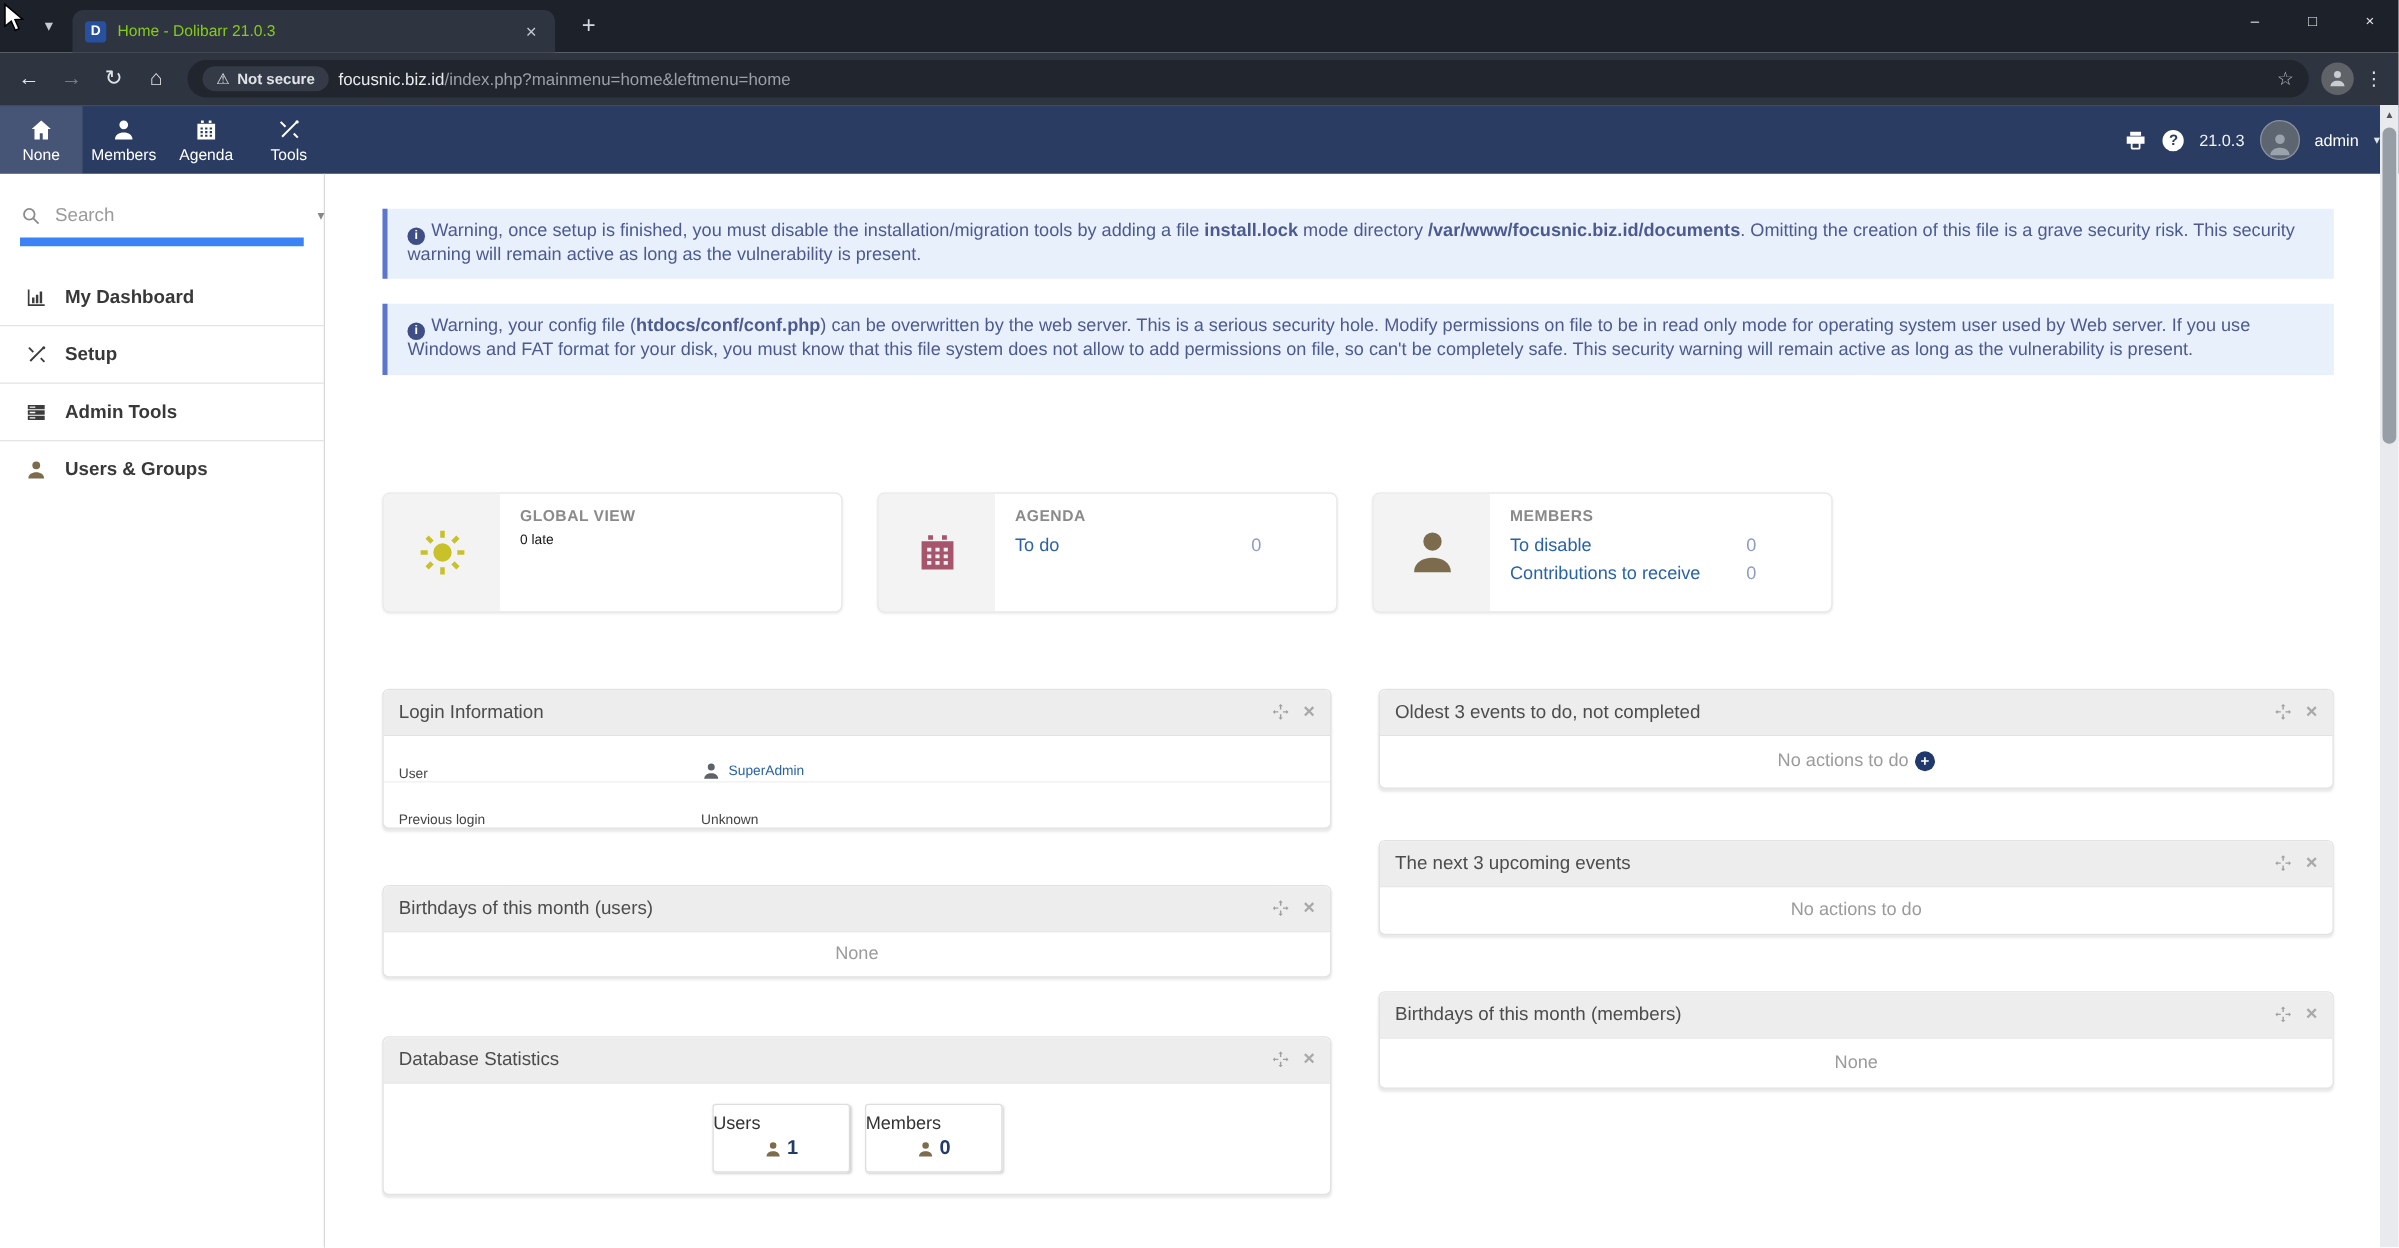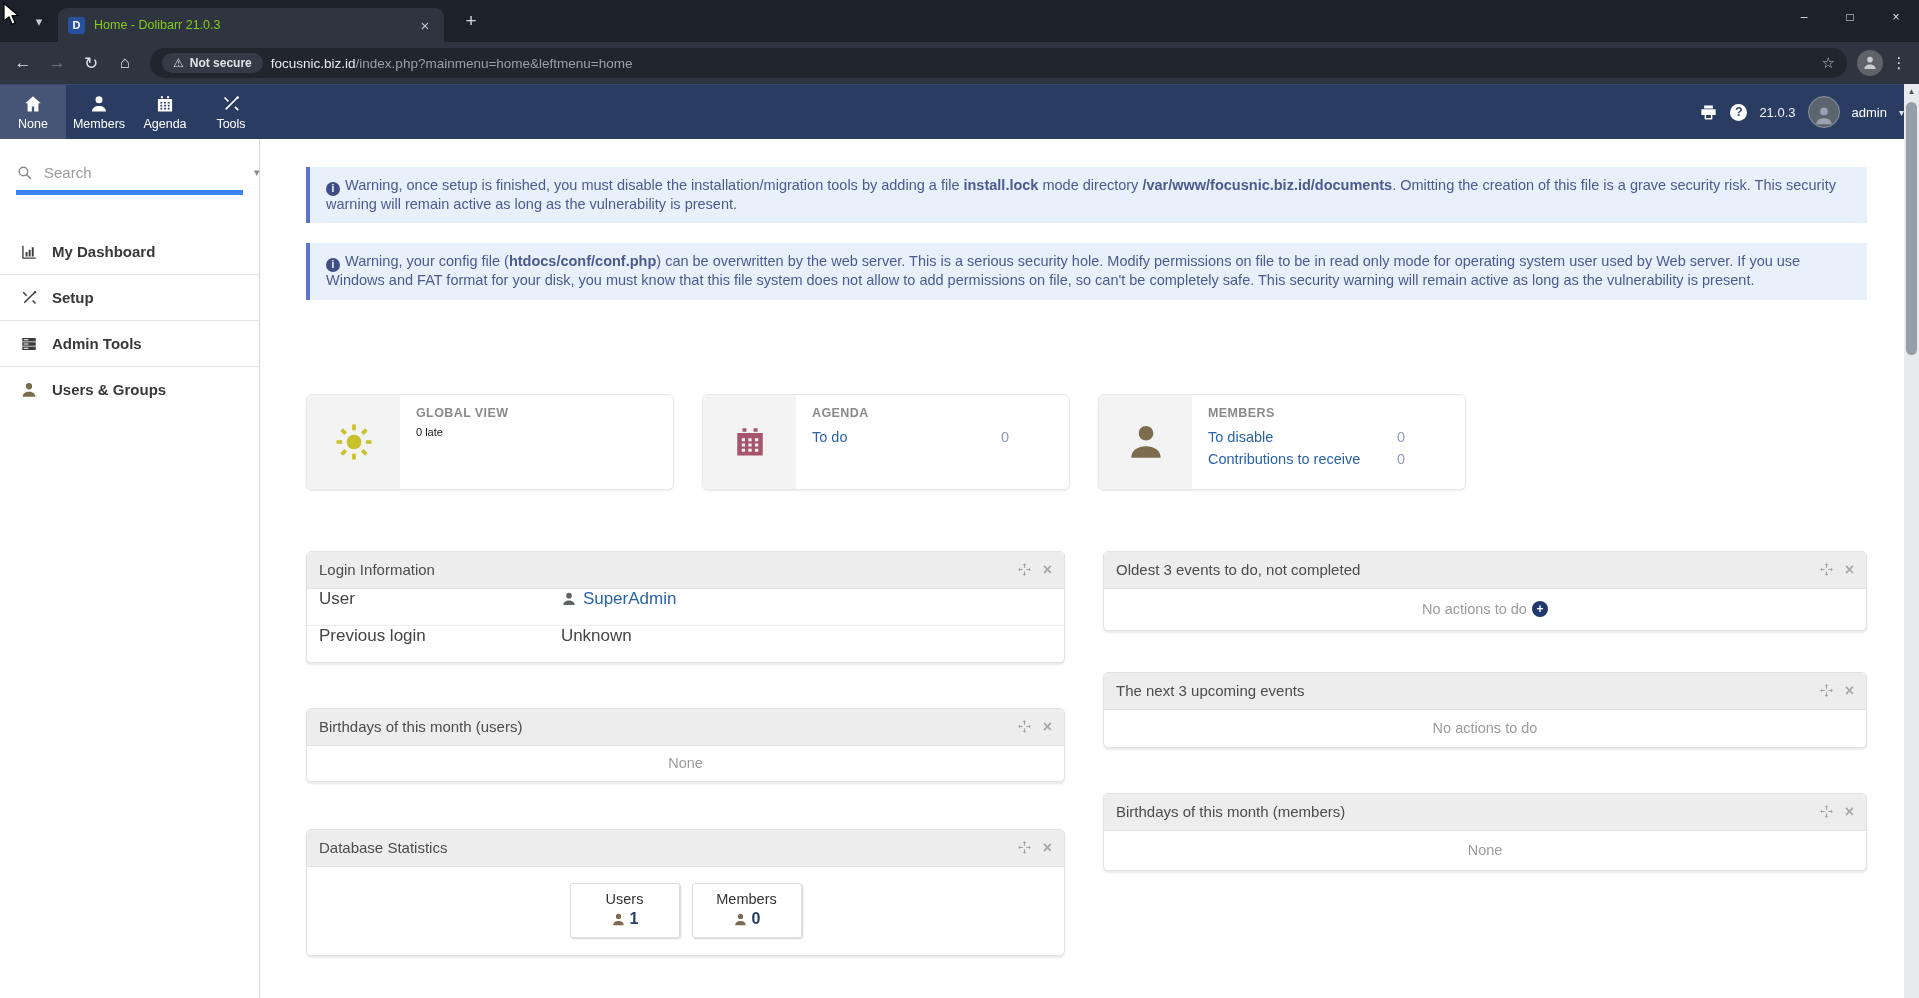--- a/index.html
+++ b/index.html
@@ -39,21 +39,21 @@
   .dnav-right{margin-left:auto;display:flex;align-items:center;gap:12px;color:#fff}
   .qmark{width:17px;height:17px;border-radius:50%;background:#fff;color:#2b3c62;font-weight:bold;font-size:12px;display:flex;align-items:center;justify-content:center}
   .version{font-size:13px;color:#f0f2f6}
   .avatar{width:30px;height:30px;border-radius:50%;background:#5d6670;border:1px solid #8892a0;display:flex;align-items:flex-end;justify-content:center;overflow:hidden;color:#9aa3ad}
   .uname{font-size:13px}
   .dcaret{font-size:10px;color:#dfe4ec}
 
   
   .page{display:flex;height:902px;position:relative}
   .sidebar{width:260px;flex:none;border-right:1px solid #d8d8d8;padding-top:24px;box-sizing:border-box}
-  .search-row{margin:0 16px 34px 16px;border-bottom:5px solid #3b82f6;display:flex;align-items:center;gap:9px;padding-bottom:8px;color:#8a8a8a}
+  .search-row{margin:0 16px 18px 16px;border-bottom:7px solid #3b82f6;display:flex;align-items:center;gap:9px;padding-bottom:8px;color:#8a8a8a}
   .search-row input{border:0;outline:0;background:transparent;font-size:15px;flex:1;color:#444;font-family:inherit}
   .search-row input::placeholder{color:#9a9a9a}
   .scaret{font-size:11px;color:#888}
   .smenu{list-style:none;margin:0;padding:0}
   .smenu li{height:45px;display:flex;align-items:center;gap:14px;padding-left:20px;color:#383838;font-weight:bold;font-size:15px}
   .smenu li + li{border-top:1px solid #e4e4e4}
   .smenu .i{color:#3c3c3c}
   .smenu li:last-child .i{color:#7d6b4d}
 
   .content{flex:1;padding:28px 37px 0 46px;box-sizing:border-box;overflow:hidden}
@@ -76,29 +76,29 @@
   .ic-cal{color:#a7546d}
   .ic-person-brown{color:#7d6b4d}
 
   .cols{display:flex;gap:38px;margin-top:61px;align-items:flex-start}
   .col-l{width:759px}
   .col-r{width:764px}
   .box{border:1px solid #e2e2e2;border-radius:5px;box-shadow:0 2px 2px rgba(0,0,0,.09);background:#fff}
   .box-h{height:36px;background:#ededed;border-bottom:1px solid #e2e2e2;border-radius:5px 5px 0 0;display:flex;align-items:center;padding:0 12px;color:#4c4c4c;font-size:15px}
   .box-tools{margin-left:auto;display:flex;align-items:center;gap:11px;color:#9e9e9e}
   .box-x{font-size:16px;font-weight:bold;color:#a8a8a8;line-height:1}
-  .lrow{height:36px;display:flex;align-items:flex-start;padding:0 12px;font-size:17px;color:#444}
+  .lrow{height:36px;display:flex;align-items:flex-end;padding:0 12px;font-size:11px;color:#444}
   .lrow + .lrow{border-top:1px solid #efefef}
   .lrow .k{width:33%}
   .lrow .v{display:flex;align-items:center;gap:6px}
   .lrow .v a{color:#2a62a8;text-decoration:none}
   .empty-b{height:35px;display:flex;align-items:center;justify-content:center;color:#9b9b9b;font-size:14.5px;gap:5px}
   .plus-dot{width:16px;height:16px;border-radius:50%;background:#20386b;color:#fff;font-size:12px;font-weight:bold;display:flex;align-items:center;justify-content:center}
   .stats-b{height:88px;display:flex;align-items:center;justify-content:center;gap:12px}
-  .tile{width:110px;height:55px;border:1px solid #ddd;border-radius:3px;box-shadow:1px 1px 2px rgba(0,0,0,.18);text-align:center;box-sizing:border-box;padding-top:7px}
+  .tile{width:110px;height:55px;border:1px solid #ddd;border-radius:3px;box-shadow:1px 1px 2px rgba(0,0,0,.18);text-align:left;box-sizing:border-box;padding-top:7px}
   .tile .tl{font-size:14.5px;color:#333}
   .tile .tv{display:flex;align-items:center;justify-content:center;gap:4px;margin-top:3px;font-size:16px;font-weight:bold;color:#233b66}
   .mb45{margin-bottom:45px}.mb47{margin-bottom:47px}.mb41{margin-bottom:41px}
 
   
   .sbar{position:absolute;right:0;top:84px;width:15px;height:914px;background:#e8eaed;z-index:40}
   .sbar .up{height:15px;display:flex;align-items:center;justify-content:center;font-size:8px;color:#505357}
   .sbar .thumb{position:absolute;left:2px;right:2px;top:18px;height:253px;border-radius:6px;background:#989ea5}
 
   .i{display:inline-block;vertical-align:middle;flex:none}

